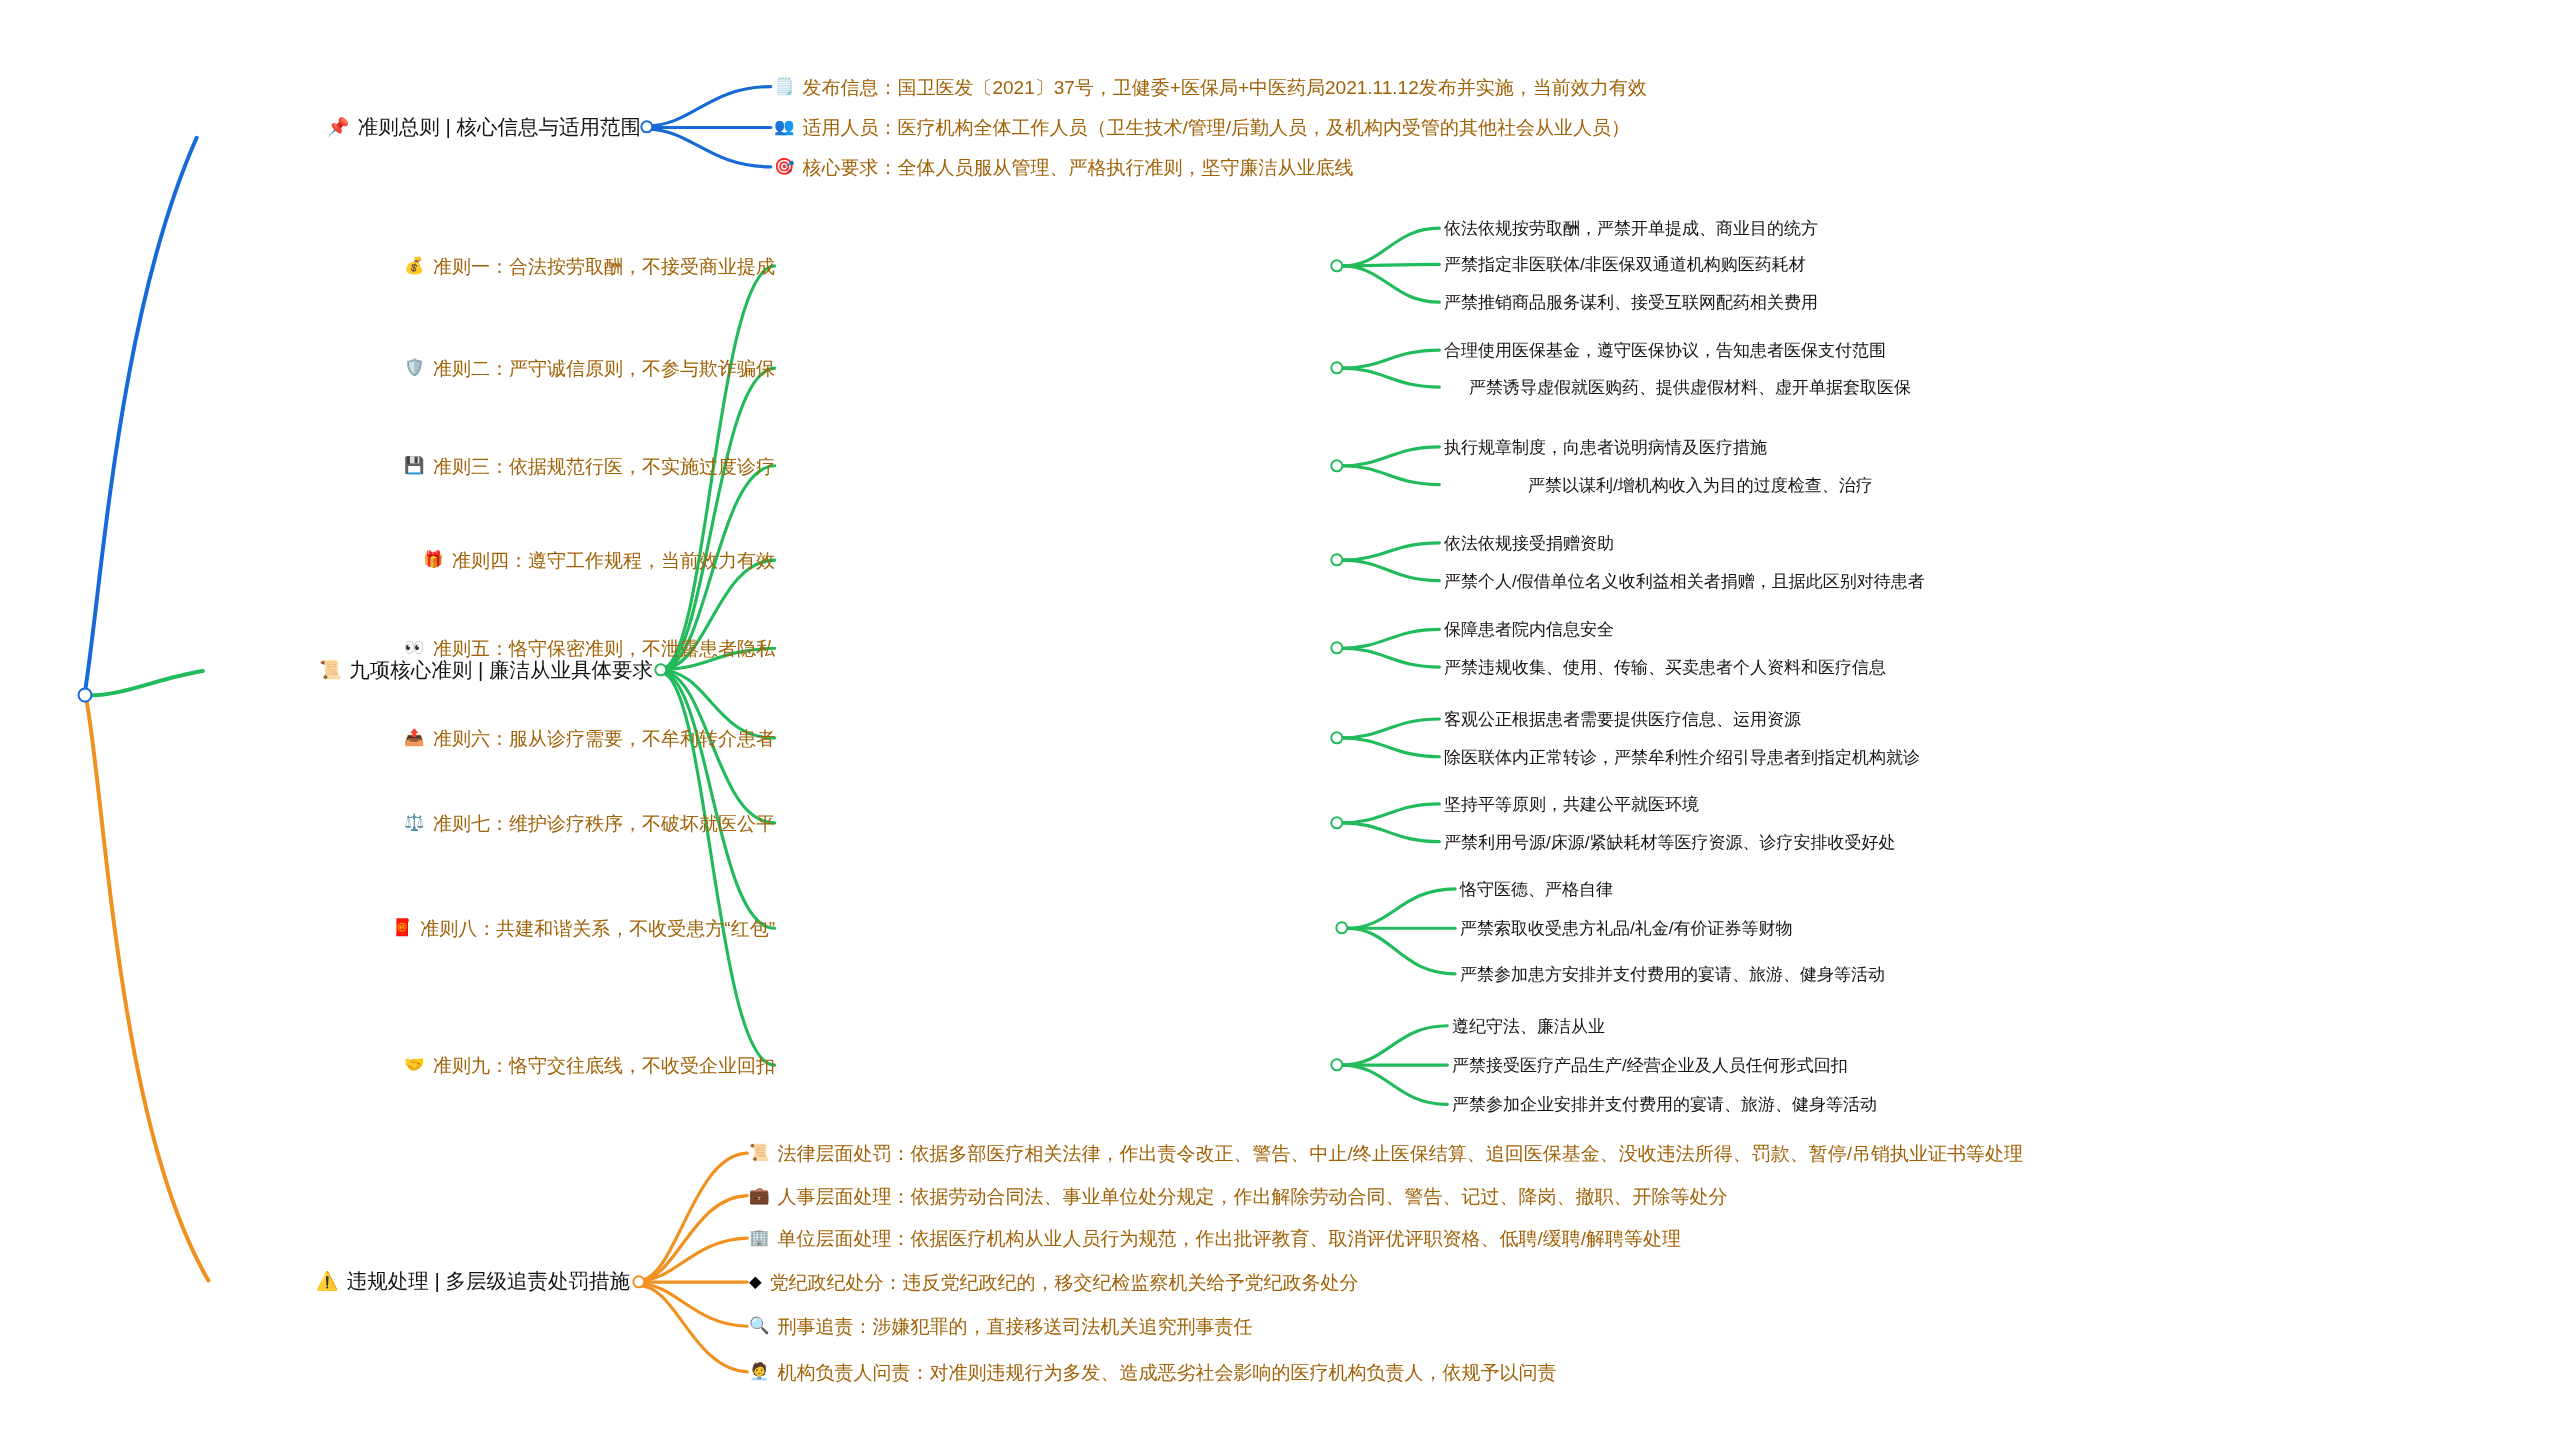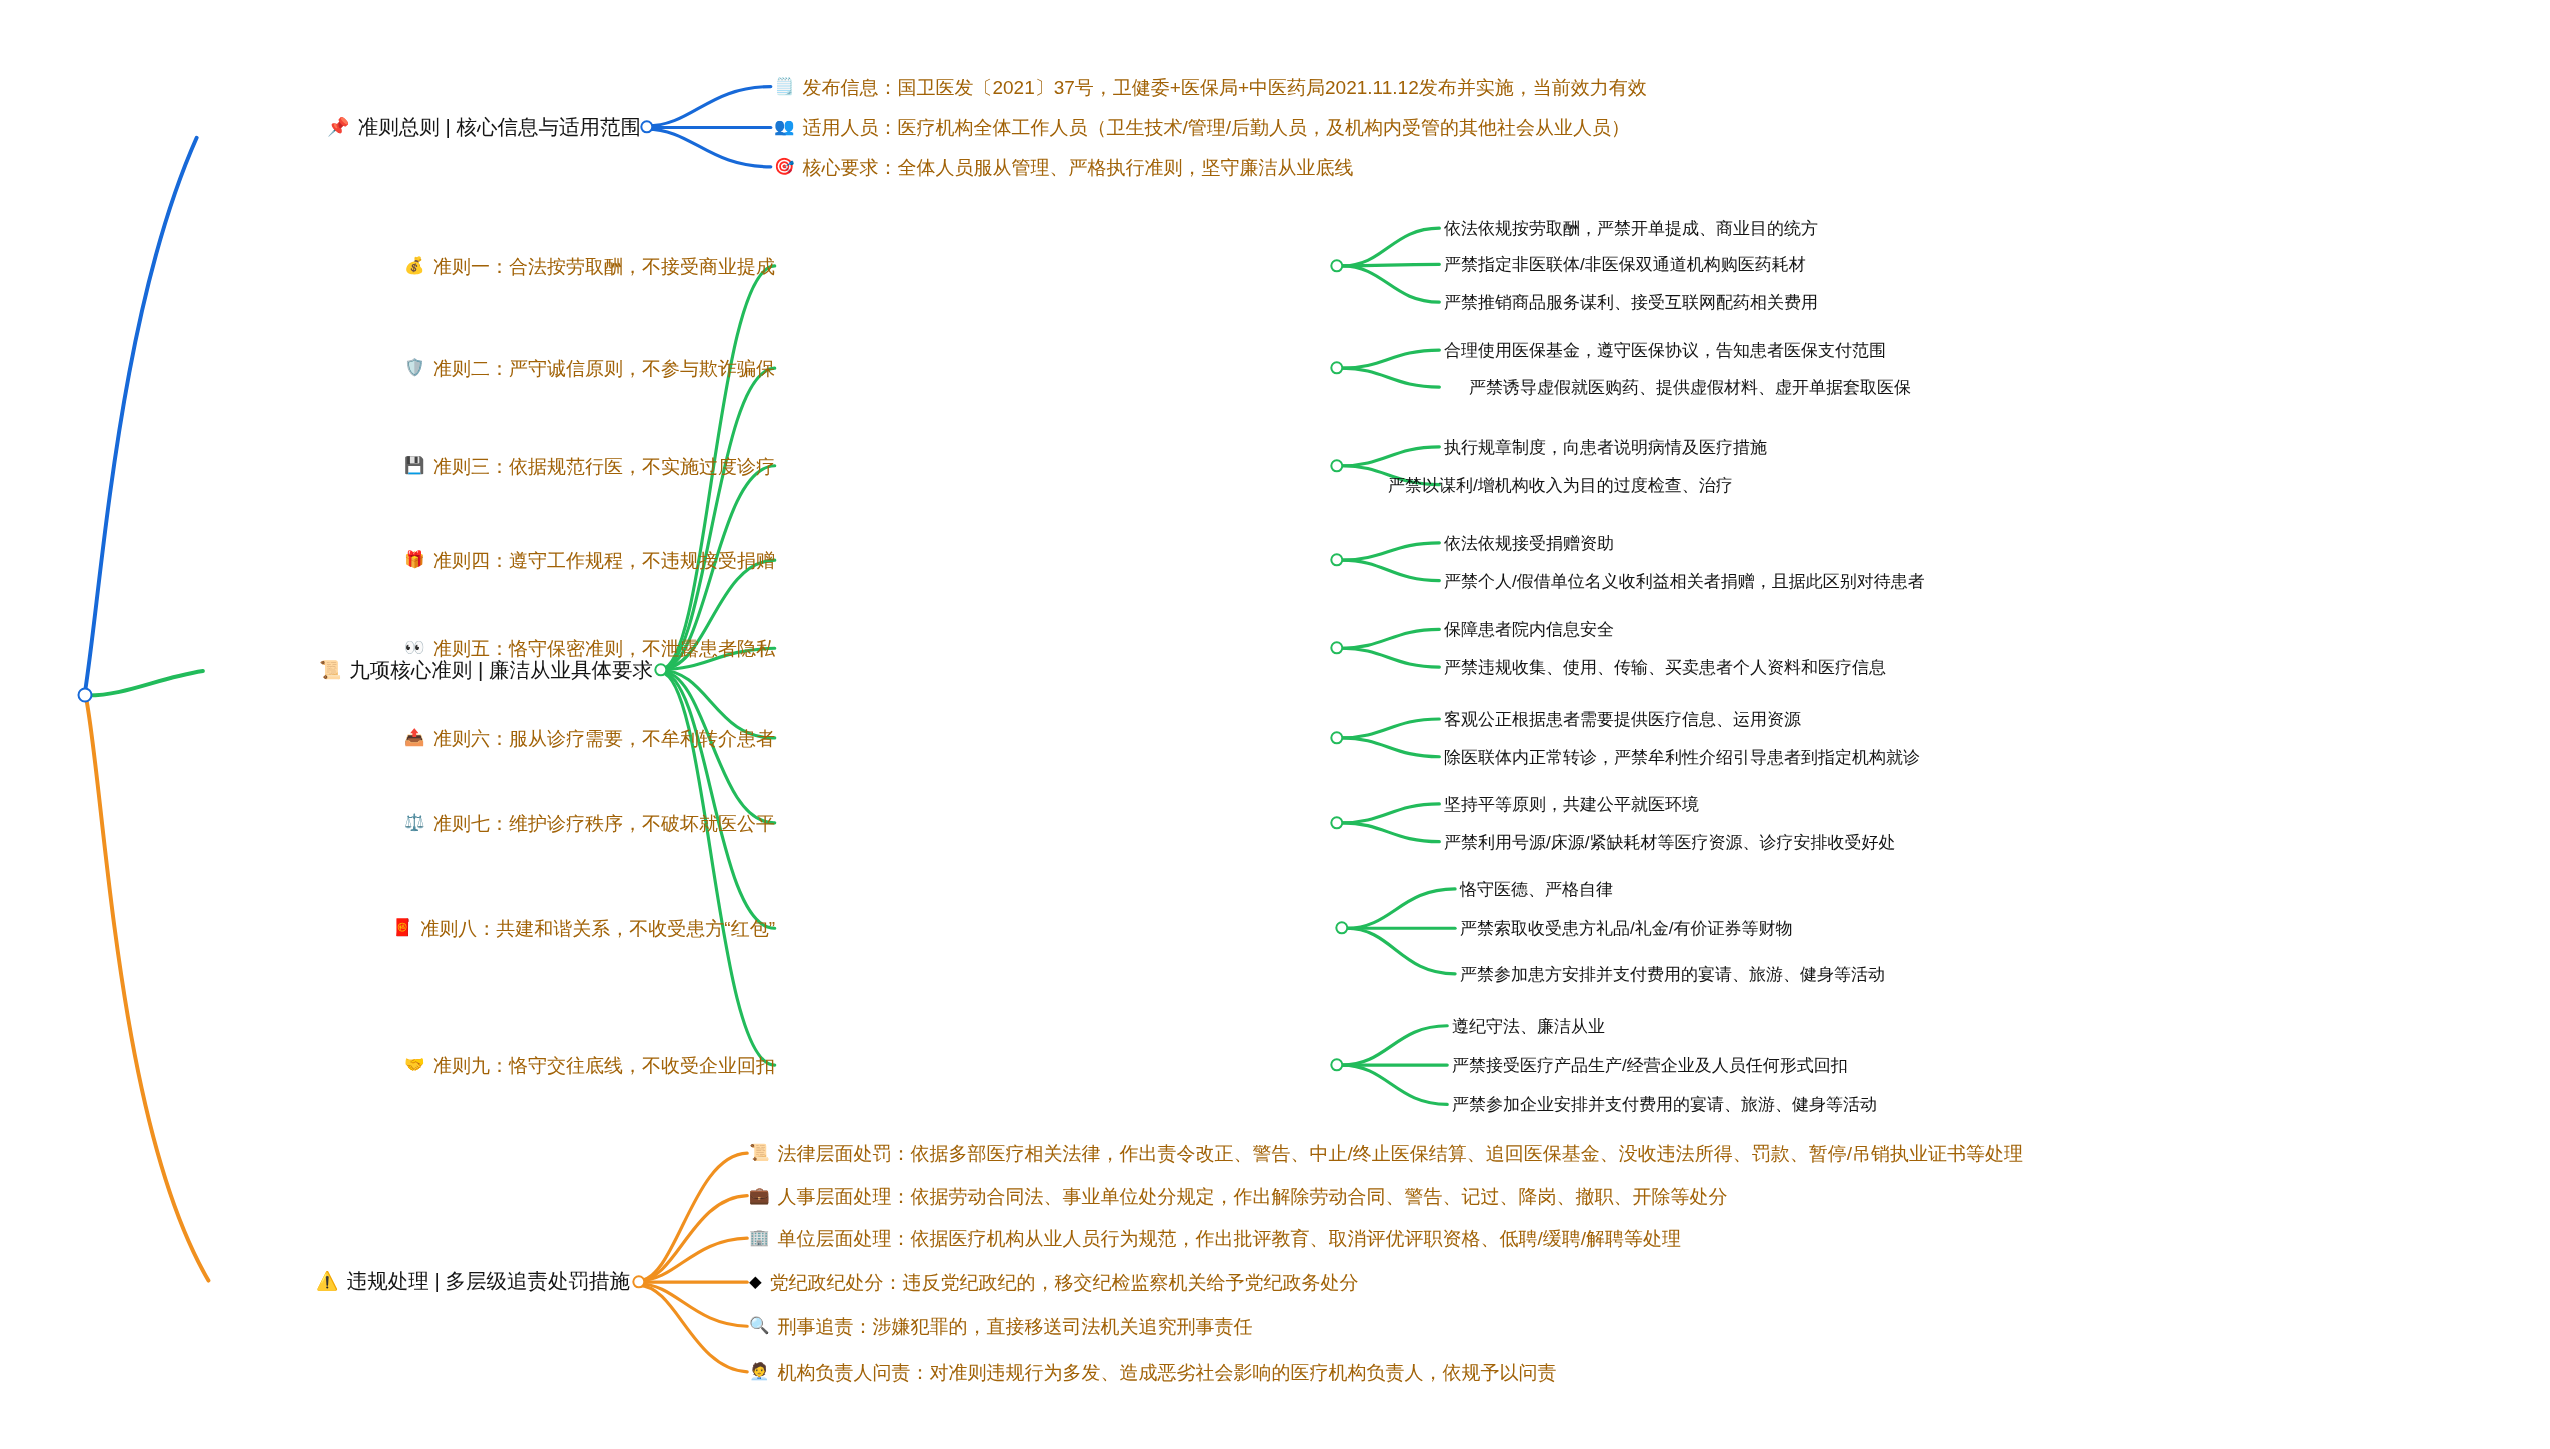--- a/index.html
+++ b/index.html
@@ -190,27 +190,27 @@
   </div>
 
   <div class="node lvl2 ra right-align" style="left:775px; top:466px; width:551px; transform:translate(-551px,-50%);">
     <span class="ico">💾</span>
     <span class="lbl">准则三：依据规范行医，不实施过度诊疗</span>
   </div>
   <div class="anchor green" style="left:1337px; top:466px;"></div>
   <div class="node lvl3 la" style="left:1444px; top:447px;">
     <span class="lbl">执行规章制度，向患者说明病情及医疗措施</span>
   </div>
-  <div class="node lvl3 la" style="left:1388px; top:485px;text-align:center;">
+  <div class="node lvl3 la" style="left:1528px; top:485px;text-align:center;">
     <span class="lbl">严禁以谋利/增机构收入为目的过度检查、治疗</span>
   </div>
 
   <div class="node lvl2 ra right-align" style="left:775px; top:560px; width:551px; transform:translate(-551px,-50%);">
     <span class="ico">🎁</span>
-    <span class="lbl">准则四：遵守工作规程，不违规接受捐赠</span>
+    <span class="lbl">准则四：遵守工作规程，当前效力有效</span>
   </div>
   <div class="anchor green" style="left:1337px; top:560px;"></div>
   <div class="node lvl3 la" style="left:1444px; top:543px;">
     <span class="lbl">依法依规接受捐赠资助</span>
   </div>
   <div class="node lvl3 la" style="left:1444px; top:581px;">
     <span class="lbl">严禁个人/假借单位名义收利益相关者捐赠，且据此区别对待患者</span>
   </div>
 
   <div class="node lvl2 ra right-align" style="left:775px; top:648px; width:551px; transform:translate(-551px,-50%);">

